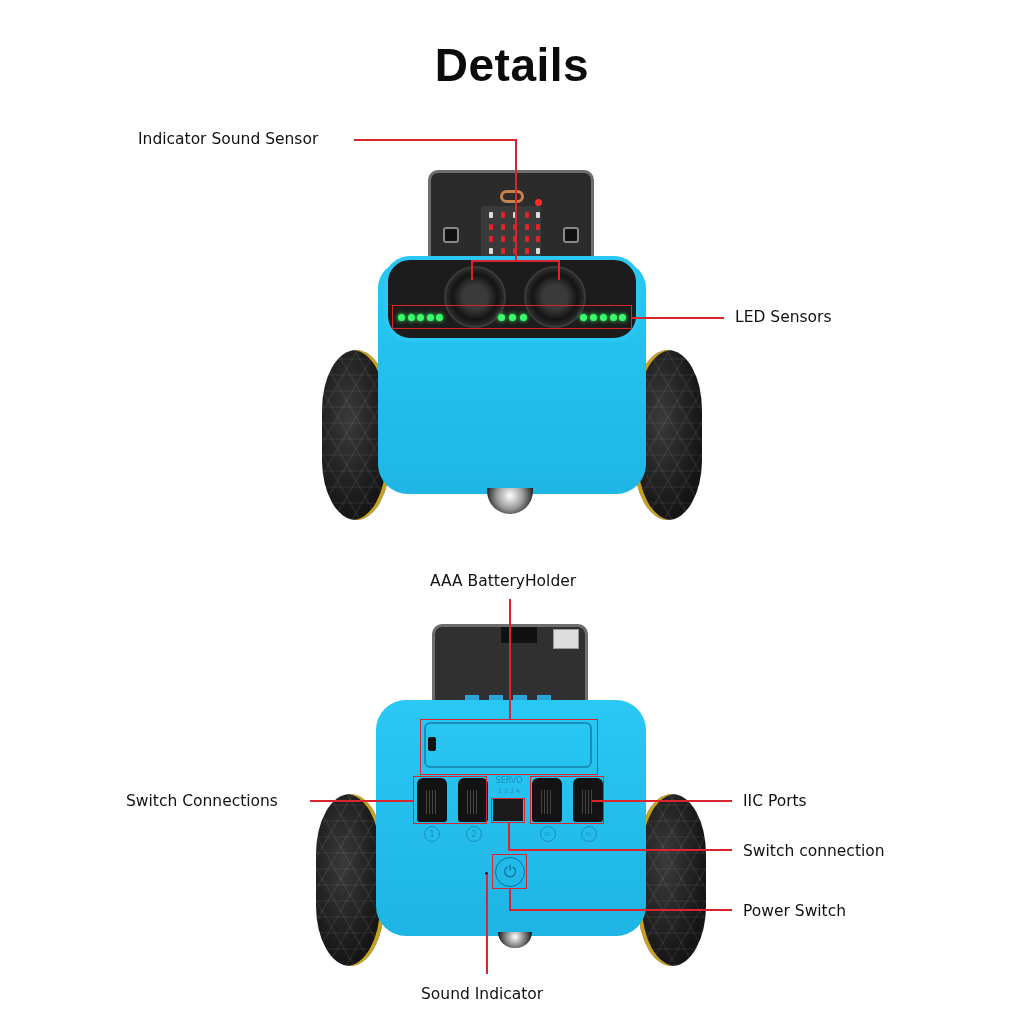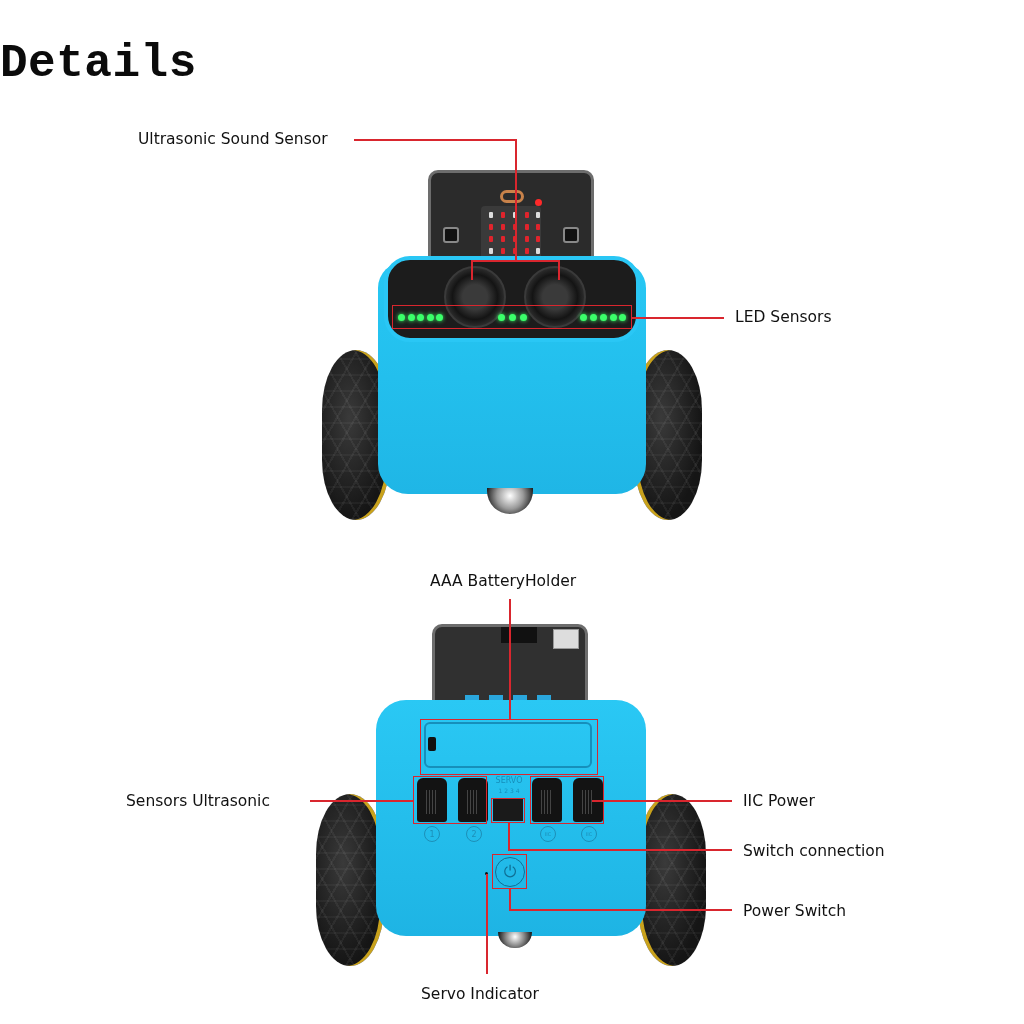--- a/index.html
+++ b/index.html
@@ -1,17 +1,17 @@
 <!DOCTYPE html>
 <html><head>
 <meta charset="utf-8">
 <style>
   html,body{margin:0;padding:0;background:#ffffff;}
   body{width:1024px;height:1024px;position:relative;overflow:hidden;font-family:"Liberation Sans",sans-serif;color:#111;}
-  .title{position:absolute;left:0;width:1024px;top:38px;text-align:left;font-family:Liberation Mono, monospace;font-weight:bold;font-size:46px;letter-spacing:0.5px;color:#0b0b0b;}
+  .title{position:absolute;left:0;width:1024px;top:38px;text-align:center;font-family:Liberation Sans, sans-serif;font-weight:bold;font-size:46px;letter-spacing:0.5px;color:#0b0b0b;}
   .label{position:absolute;font-family:"DejaVu Sans",sans-serif;font-size:15.5px;color:#111;white-space:nowrap;}
   .line{position:absolute;background:#d9262e;}
   .box{position:absolute;border:1.5px solid #d9262e;box-sizing:border-box;}
   .part{position:absolute;box-sizing:border-box;}
   .wheel{position:absolute;border-radius:34px/60px;background:
       repeating-linear-gradient(60deg, rgba(255,255,255,0.05) 0 2px, transparent 2px 16px),
       repeating-linear-gradient(-60deg, rgba(255,255,255,0.05) 0 2px, transparent 2px 16px),
       repeating-linear-gradient(0deg, rgba(255,255,255,0.04) 0 2px, transparent 2px 16px),
       radial-gradient(ellipse at 40% 40%, #3a3a3a, #151515 70%);
       box-shadow: inset -4px 0 0 #c9a21c;}
@@ -80,21 +80,21 @@
       <div class="led" style="left:509px;top:314px"></div>
       <div class="led" style="left:520px;top:314px"></div>
     <div class="led" style="left:580px;top:314px"></div>
       <div class="led" style="left:590px;top:314px"></div>
       <div class="led" style="left:600px;top:314px"></div>
       <div class="led" style="left:610px;top:314px"></div>
       <div class="led" style="left:619px;top:314px"></div>
   </div>
 </div>
 
-<div class="label" style="left:138px;top:130px;">Ultrasonic Sound Sensor</div>
+<div class="label" style="left:138px;top:130px;">Indicator Sound Sensor</div>
 <div class="line" style="left:354px;top:139px;width:162px;height:1.5px;"></div>
 <div class="line" style="left:515px;top:139px;width:1.5px;height:122px;"></div>
 <div class="line" style="left:471px;top:260px;width:88px;height:1.5px;"></div>
 <div class="line" style="left:471px;top:260px;width:1.5px;height:20px;"></div>
 <div class="line" style="left:558px;top:260px;width:1.5px;height:20px;"></div>
 
 <div class="box" style="left:392px;top:305px;width:240px;height:24px;"></div>
 <div class="line" style="left:632px;top:317px;width:92px;height:1.5px;"></div>
 <div class="label" style="left:735px;top:308px;">LED Sensors</div>
 
@@ -127,32 +127,32 @@
   <div class="part" style="left:495px;top:857px;width:30px;height:30px;border:1.5px solid #0f6f95;border-radius:50%;color:#0f6f95;font-size:16px;text-align:center;line-height:28px;">
     <span>⏻</span>
   </div>
   <div class="part" style="left:485px;top:872px;width:3px;height:3px;background:#111;border-radius:50%;"></div>
 </div>
 
 <div class="label" style="left:430px;top:572px;">AAA BatteryHolder</div>
 <div class="line" style="left:509px;top:599px;width:1.5px;height:120px;"></div>
 <div class="box" style="left:420px;top:719px;width:178px;height:56px;"></div>
 
-<div class="label" style="left:126px;top:792px;">Sensors Ultrasonic</div>
+<div class="label" style="left:126px;top:792px;">Switch Connections</div>
 <div class="line" style="left:310px;top:800px;width:103px;height:1.5px;"></div>
 <div class="box" style="left:413px;top:776px;width:74px;height:48px;"></div>
 
 <div class="box" style="left:530px;top:776px;width:74px;height:48px;"></div>
 <div class="line" style="left:592px;top:800px;width:140px;height:1.5px;"></div>
-<div class="label" style="left:743px;top:792px;">IIC Power</div>
+<div class="label" style="left:743px;top:792px;">IIC Ports</div>
 
 <div class="box" style="left:491px;top:798px;width:34px;height:25px;"></div>
 <div class="line" style="left:508px;top:823px;width:1.5px;height:27px;"></div>
 <div class="line" style="left:508px;top:849px;width:224px;height:1.5px;"></div>
 <div class="label" style="left:743px;top:842px;">Switch connection</div>
 
 <div class="box" style="left:492px;top:854px;width:35px;height:35px;"></div>
 <div class="line" style="left:509px;top:889px;width:1.5px;height:21px;"></div>
 <div class="line" style="left:509px;top:909px;width:223px;height:1.5px;"></div>
 <div class="label" style="left:743px;top:902px;">Power Switch</div>
 
 <div class="line" style="left:486px;top:874px;width:1.5px;height:100px;"></div>
-<div class="label" style="left:421px;top:985px;">Servo Indicator</div>
+<div class="label" style="left:421px;top:985px;">Sound Indicator</div>
 
 </body></html>

